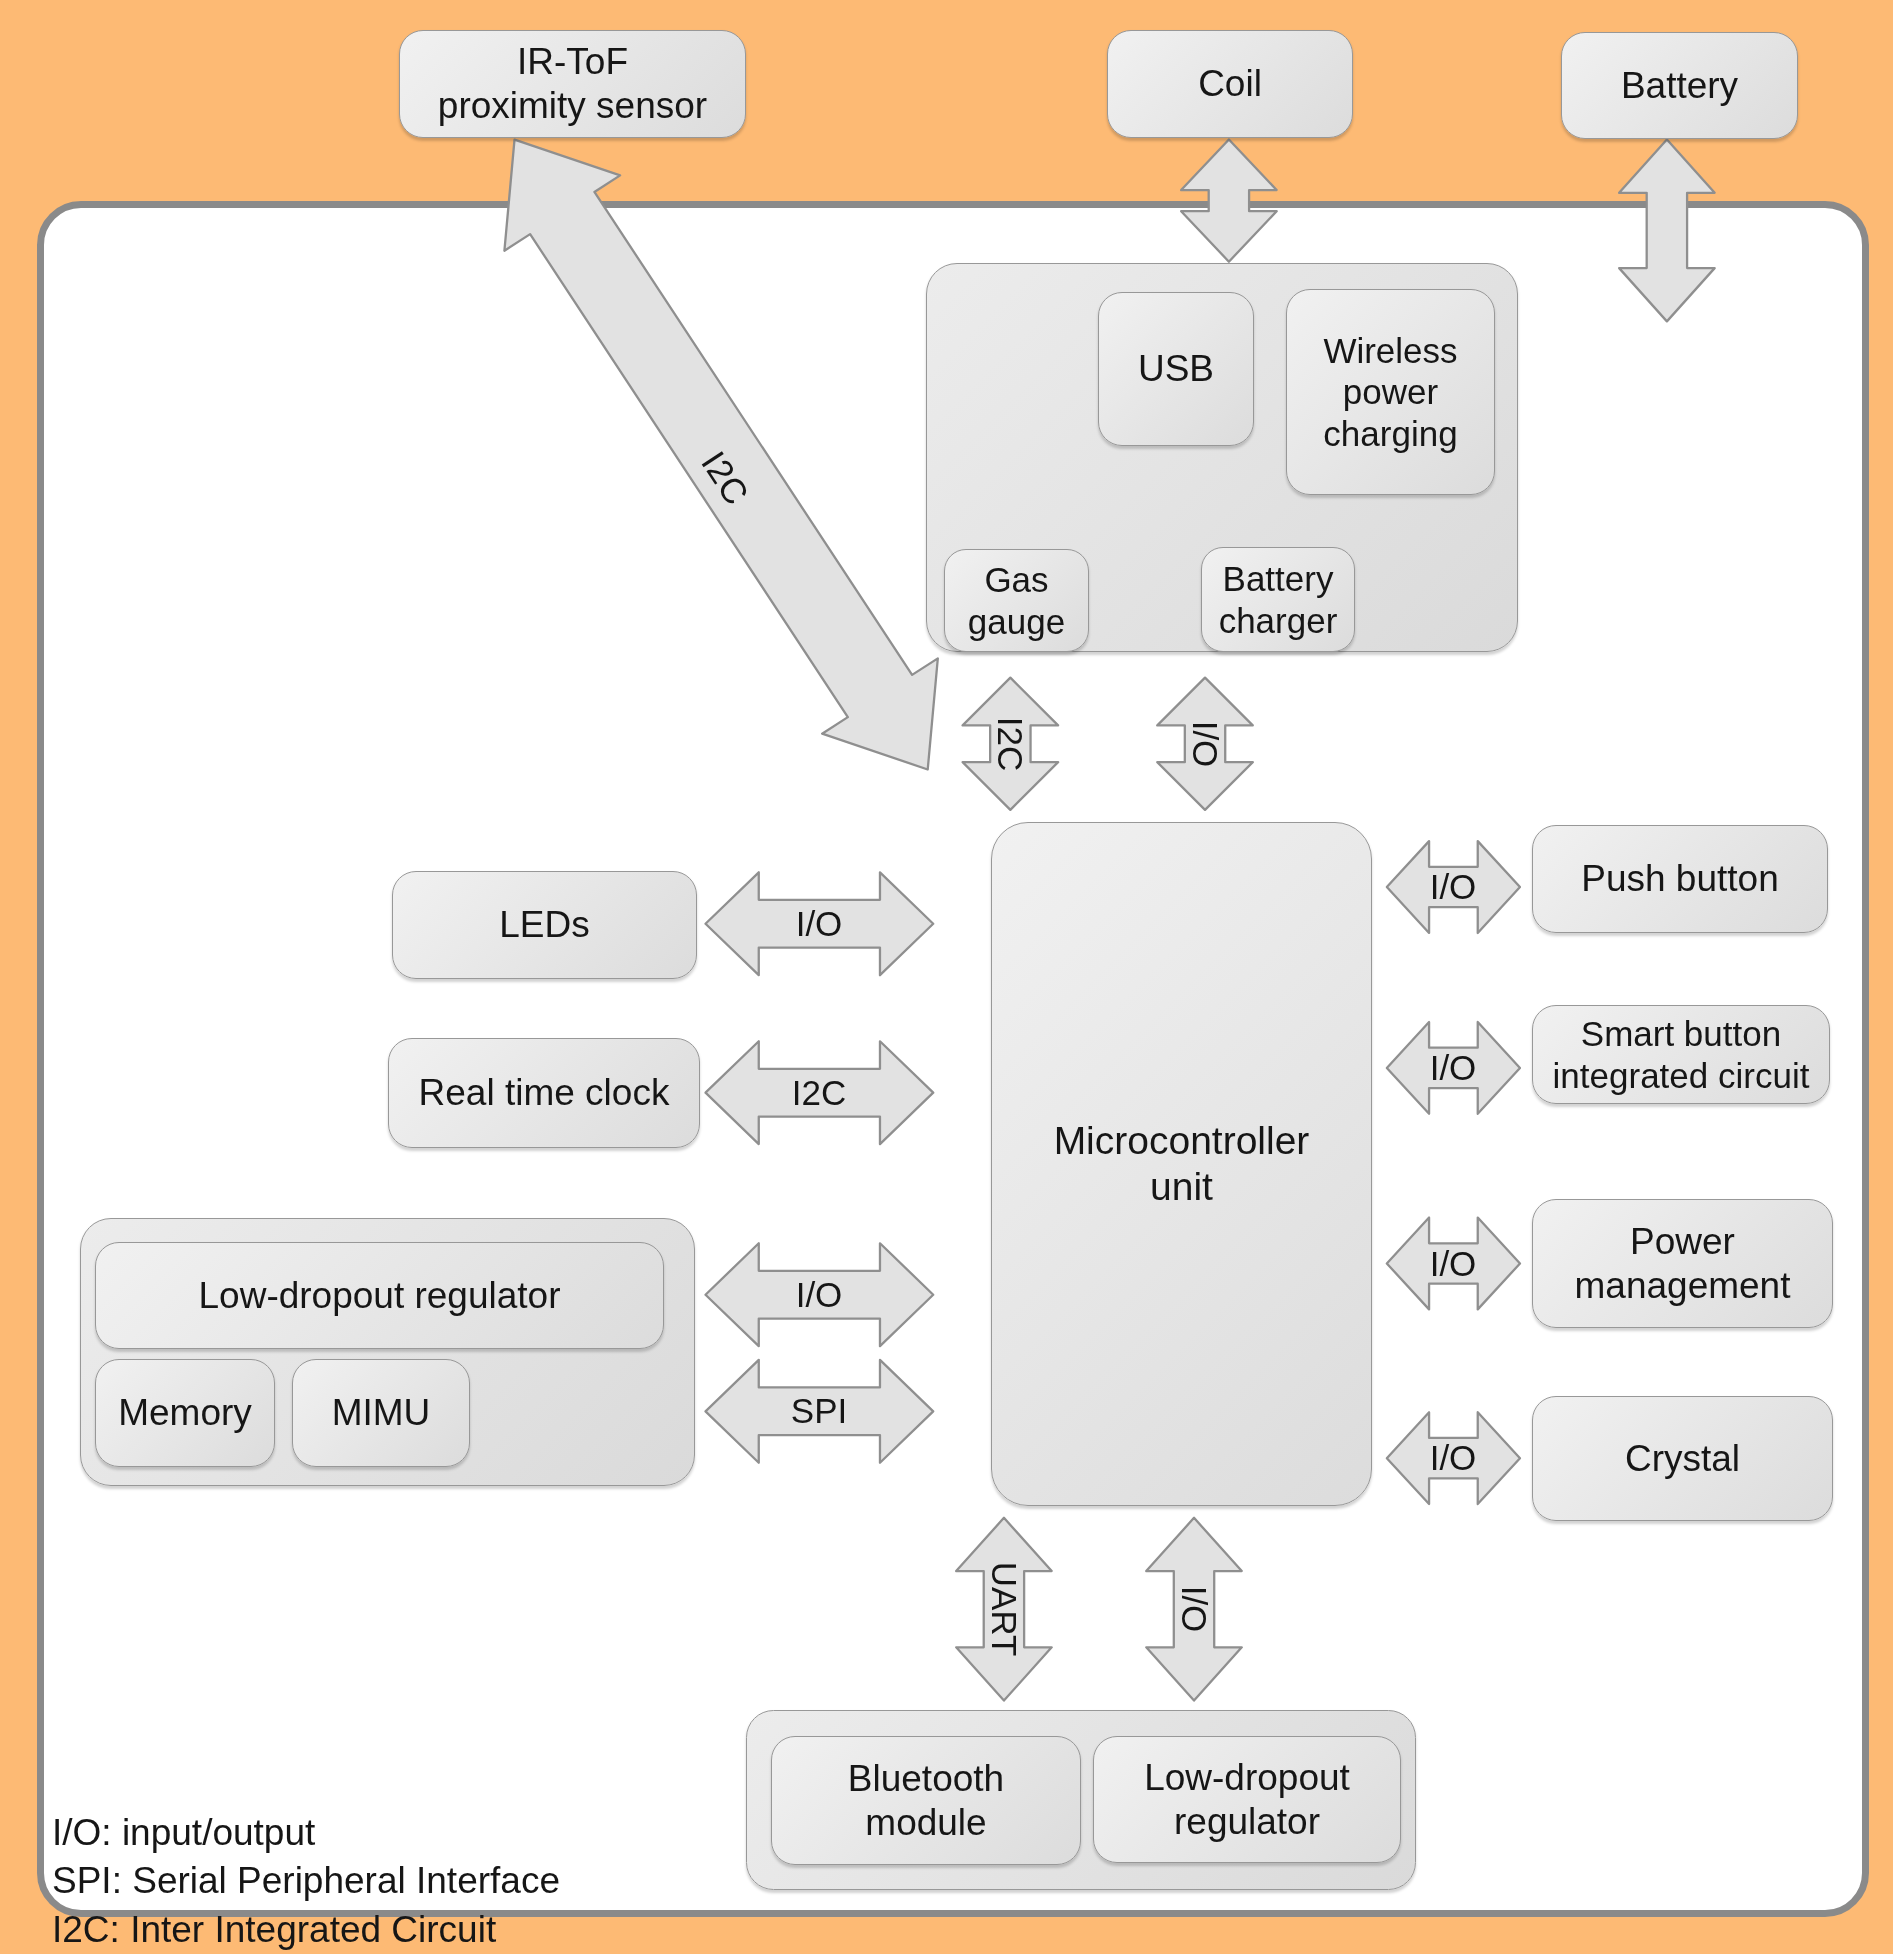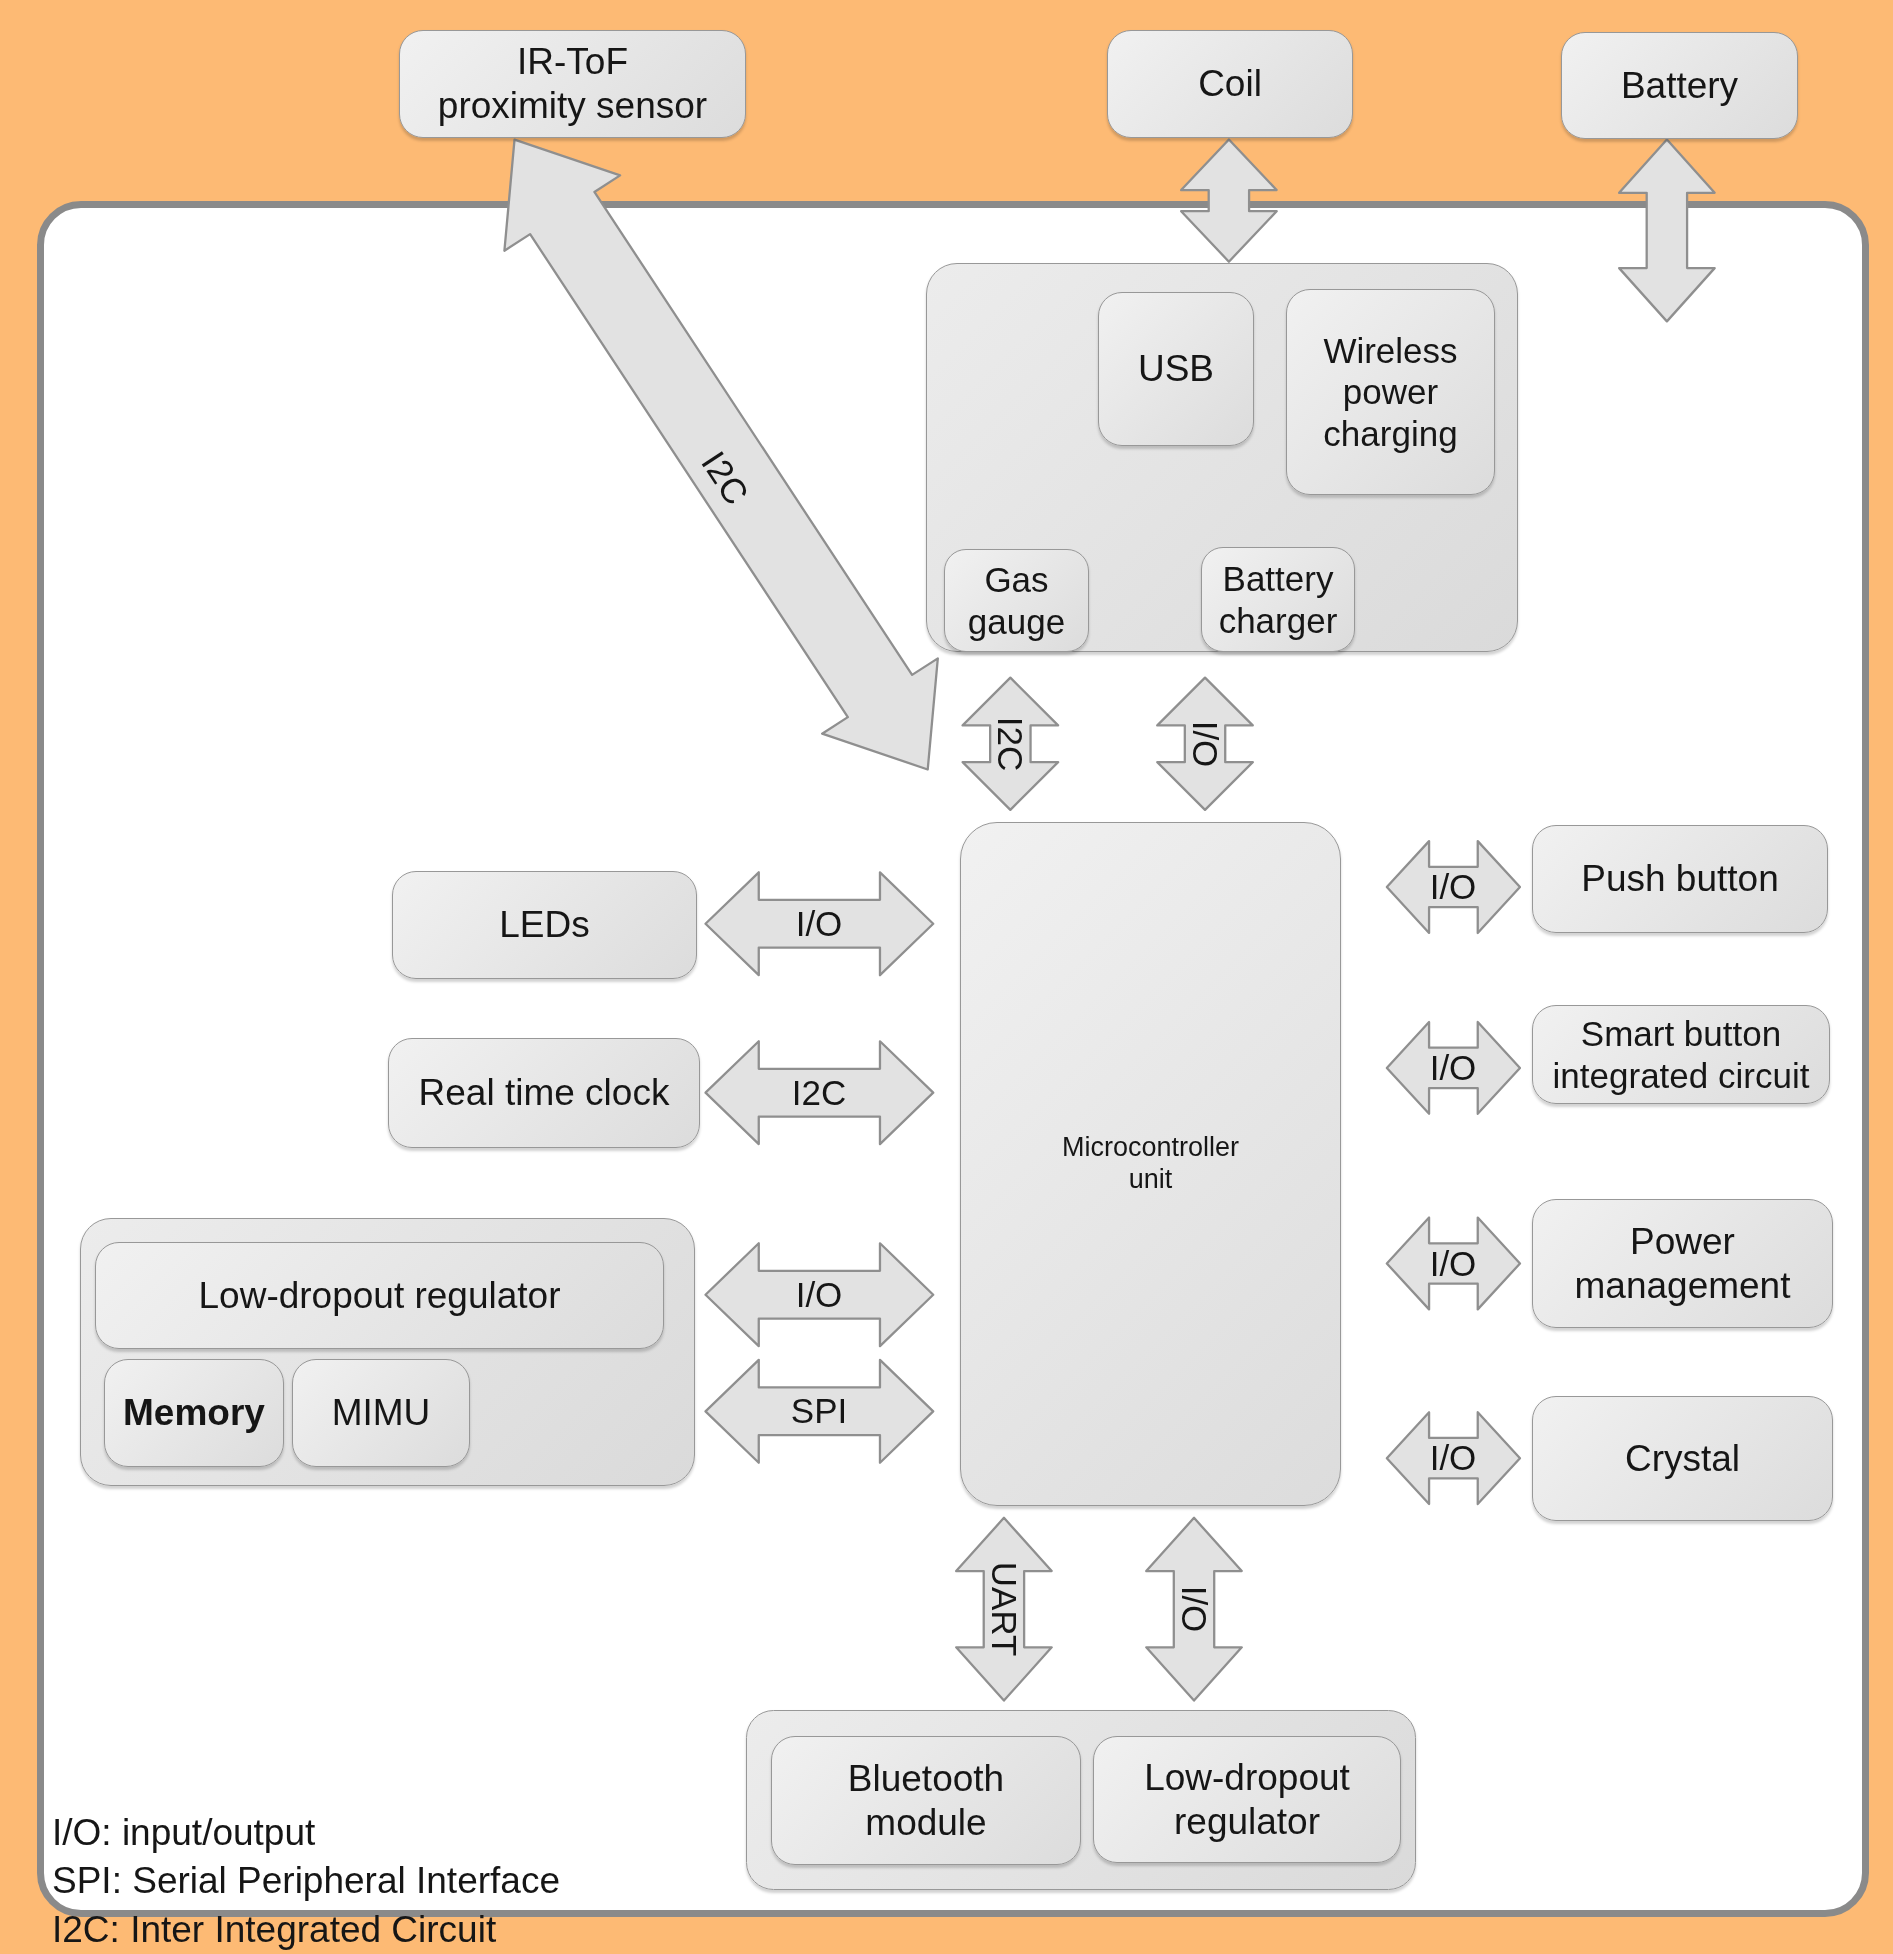--- a/index.html
+++ b/index.html
@@ -51,21 +51,21 @@
     z-index: 2;
   }
   .node {
     background: linear-gradient(135deg, #f1f1f1 0%, #dcdcdc 100%);
     border: 1.8px solid #989898;
     box-shadow: 0 2.8px 2.8px rgba(0,0,0,0.18);
     font-size: 37px;
     z-index: 3;
   }
   .f38 { font-size: 35px; }
-  .f42 { font-size: 27px; }
+  .f42 { font-size: 39px; margin-left: 31px; }
   .alabel {
     position: absolute;
     color: #161616;
     font-size: 35px;
     white-space: nowrap;
     transform: translate(-50%, -50%);
     z-index: 4;
   }
   .rot90  { transform: translate(-50%, -50%) rotate(90deg); }
   .rot57  { transform: translate(-50%, -50%) rotate(57deg); }
@@ -145,21 +145,21 @@
 charger</div>
 
   <div class="node f42" style="left:960px; top:822px; width:381px; height:684px; border-radius:37px;">Microcontroller
 unit</div>
 
   <div class="node" style="left:392px; top:871px; width:305px; height:108px; border-radius:24px;">LEDs</div>
   <div class="node" style="left:388px; top:1038px; width:312px; height:110px; border-radius:24px;">Real time clock</div>
 
   <div class="container" style="left:80px; top:1218px; width:615px; height:268px; border-radius:31px;"></div>
   <div class="node" style="left:95px; top:1242px; width:569px; height:107px; border-radius:24px;">Low-dropout regulator</div>
-  <div class="node" style="left:104px; top:1359px; width:180px; height:108px; border-radius:24px;font-weight:bold;">Memory</div>
+  <div class="node" style="left:95px; top:1359px; width:180px; height:108px; border-radius:24px;">Memory</div>
   <div class="node" style="left:292px; top:1359px; width:178px; height:108px; border-radius:24px;">MIMU</div>
 
   <div class="node" style="left:1532px; top:825px; width:296px; height:108px; border-radius:24px;">Push button</div>
   <div class="node f38" style="left:1532px; top:1005px; width:298px; height:99px; border-radius:24px;">Smart button
 integrated circuit</div>
   <div class="node" style="left:1532px; top:1199px; width:301px; height:129px; border-radius:24px;">Power
 management</div>
   <div class="node" style="left:1532px; top:1396px; width:301px; height:125px; border-radius:24px;">Crystal</div>
 
   <div class="container" style="left:746px; top:1710px; width:670px; height:180px; border-radius:27.5px;"></div>

